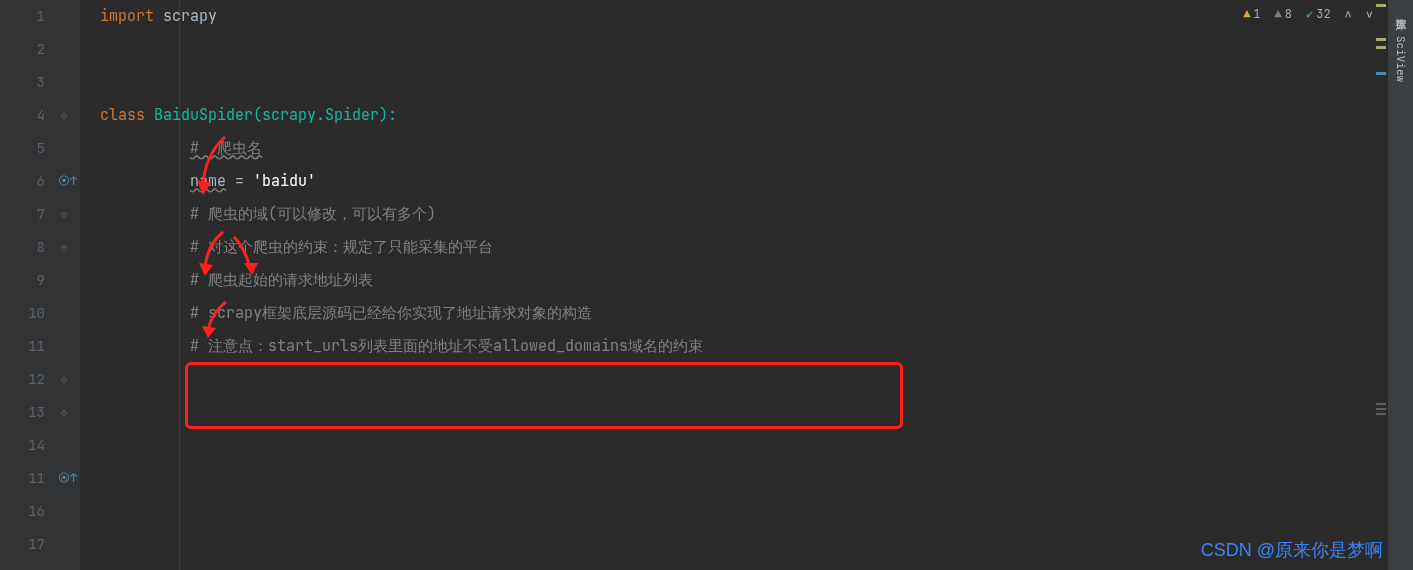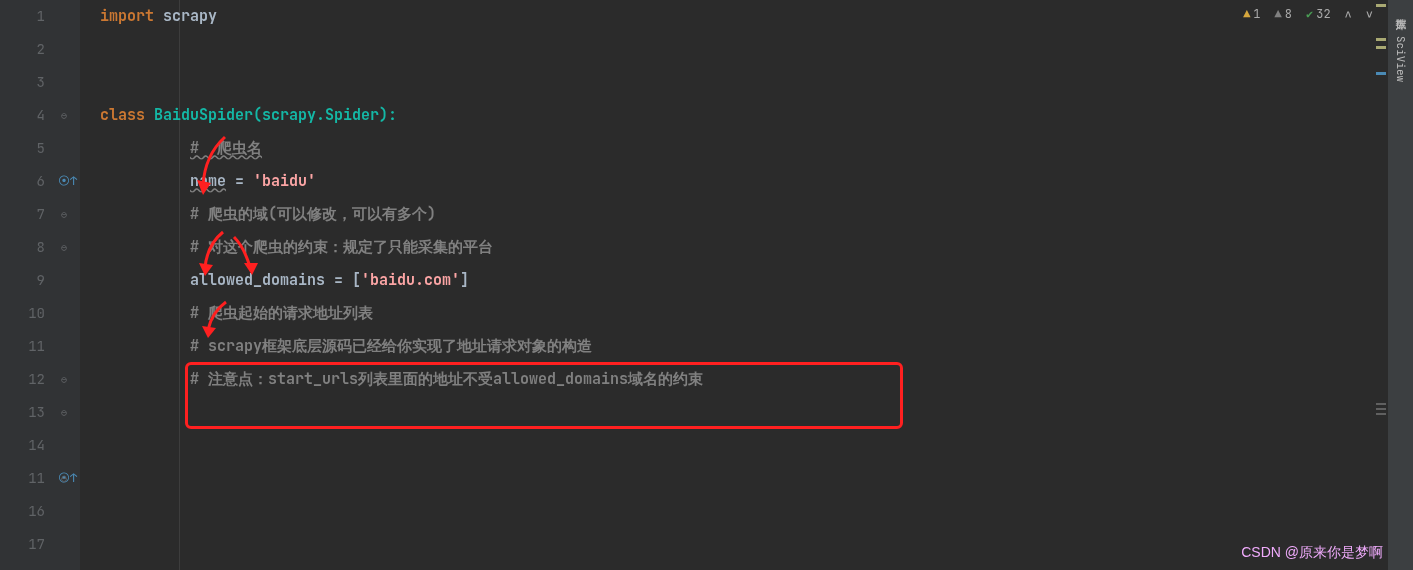--- a/index.html
+++ b/index.html
@@ -57,24 +57,23 @@
       background: #2b2b2b;
       position: relative;
       padding-top: 0;
     }
     .code-line {
       height: 33px;
       line-height: 33px;
       white-space: pre;
       padding-left: 20px;
       position: relative;
-      font-weight: bold;
     }
     .keyword { color: #cc7832; }
-    .string { color: #fca5a5; }
+    .string { color: #ffffff; }
     .comment { color: #808080; }
     .param-bg { background: #3e3e3e; }
     .class-name { color: #14b8a6; }
     .func-name { color: #ffc66d; }
     .self-kw { color: #94558d; }
     .url-link { color: #6a8759; text-decoration: underline; }
     .wavy-underline { text-decoration: wavy underline #808080; }
     .vertical-guide {
       position: absolute;
       left: 99px;
@@ -125,22 +124,22 @@
       position: absolute;
       right: 27px;
       width: 10px;
       height: 3px;
       background: #a9a973;
     }
     .watermark {
       position: absolute;
       bottom: 8px;
       right: 30px;
-      color: #f0abfc;
-      font-size: 14px;
+      color: #3b82f6;
+      font-size: 18px;
       font-family: sans-serif;
     }
     .arrow-svg {
       position: absolute;
       pointer-events: none;
       z-index: 5;
     }
   </style>
 </head>
 <body>
@@ -181,21 +180,20 @@
     <div class="vertical-guide"></div>
 
     <div class="code-line"><span class="keyword">import</span><span> scrapy</span></div>
     <div class="code-line"></div>
     <div class="code-line"></div>
     <div class="code-line"><span class="keyword">class</span><span class="class-name"> BaiduSpider(scrapy.Spider):</span></div>
     <div class="code-line" style="padding-left:110px"><span class="comment wavy-underline">#  爬虫名</span></div>
     <div class="code-line" style="padding-left:110px"><span class="wavy-underline">name</span><span> = </span><span class="string">'baidu'</span></div>
     <div class="code-line" style="padding-left:110px"><span class="comment"># 爬虫的域(可以修改，可以有多个)</span></div>
     <div class="code-line" style="padding-left:110px"><span class="comment"># 对这个爬虫的约束：规定了只能采集的平台</span></div>
-    <div class="code-line" style="padding-left:110px"><span>allowed_domains = [</span><span class="string">'baidu.com'</span><span>]</span></div>
     <div class="code-line" style="padding-left:110px"><span class="comment"># 爬虫起始的请求地址列表</span></div>
     <div class="code-line" style="padding-left:110px"><span class="comment"># scrapy框架底层源码已经给你实现了地址请求对象的构造</span></div>
     <div class="code-line" style="padding-left:110px"><span class="comment"># 注意点：start_urls列表里面的地址不受allowed_domains域名的约束</span></div>
     <div class="code-line"></div>
     <div class="code-line"></div>
 
     <div class="red-box" style="left:105px;top:362px;width:718px;height:67px"></div>
 
     <svg class="arrow-svg" style="left:115px;top:135px;width:40px;height:65px" viewBox="0 0 40 65">
       <path d="M30 2 Q 10 20 8 50" stroke="#ff2020" stroke-width="3" fill="none"></path>

